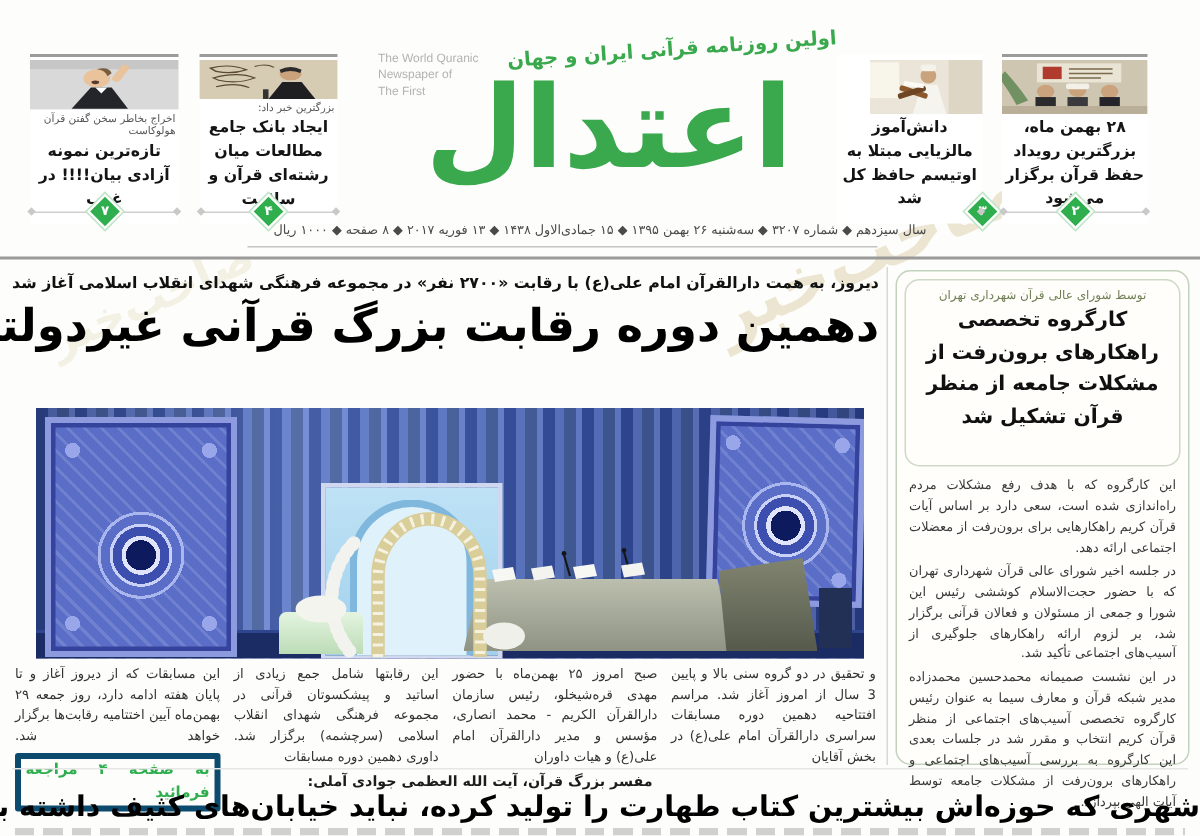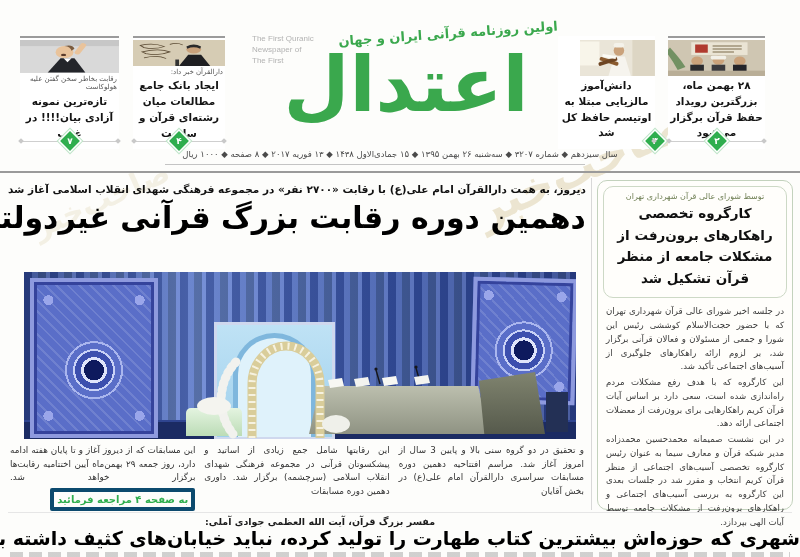--- a/index.html
+++ b/index.html
@@ -62,21 +62,21 @@
   .lectern{position:absolute;left:455px;top:100px;width:66px;height:62px;background:linear-gradient(180deg,#80846f,#565a4c);clip-path:polygon(0 14%,85% 0,100% 100%,8% 100%);}
   .photo-decor{position:absolute;inset:0;pointer-events:none;}
 
   
   .cols{position:absolute;left:2px;right:2px;top:266px;display:flex;direction:rtl;gap:9px;}
   .col{flex:1;direction:rtl;font-size:8.8px;line-height:1.55;color:#333;text-align:justify;text-align-last:right;}
   .page-link{display:inline-block;margin-top:3px;color:#2fae4e;font-weight:bold;font-size:10px;border:4px solid #0c4a6e;border-radius:2px;padding:0 3px;cursor:pointer;}
 
   
   .sidebar{left:597px;top:180px;width:194px;height:328px;border:1px solid #c3d2bd;border-radius:10px;background:#fffefb;}
-  .sidebar-head{margin:5px;border:1px solid #cdd9c6;border-radius:10px;padding:5px 5px 8px;}
+  .sidebar-head{margin:5px;border:1px solid #cdd9c6;border-radius:10px;padding:5px 5px 21px;}
   .sidebar-kicker{direction:rtl;text-align:center;font-size:8px;color:#6f7f54;margin-bottom:2px;}
   .sidebar-headline{direction:rtl;text-align:center;font-size:13.5px;font-weight:bold;color:#101010;line-height:1.6;}
   .sidebar-body{padding:2px 8px 4px;}
   .sidebar-body p{direction:rtl;font-size:8.6px;color:#3a3a3a;line-height:1.6;text-align:justify;text-align-last:right;margin:0 0 2px;}
 
   
   .bottom-rule{left:8px;top:512px;width:784px;height:1px;background:#e6e6e6;}
   .bottom-kicker{left:0;top:516px;width:640px;direction:rtl;text-align:center;font-size:9.5px;font-weight:bold;color:#1c1c1c;}
   .bottom-headline{left:0;top:527px;width:800px;direction:rtl;text-align:center;font-size:19px;font-weight:800;color:#000;white-space:nowrap;}
   .cutline{left:10px;top:552px;width:780px;height:5px;background:repeating-linear-gradient(90deg,#9a9a9a 0 13px,rgba(0,0,0,0) 13px 19px);opacity:.45;}
@@ -99,21 +99,21 @@
       <rect width="100" height="48" fill="#d9d9d9"></rect>
         <rect width="100" height="9" fill="#c7c7c7"></rect>
       <rect x="58" y="4" width="6" height="18" rx="3" fill="#e9c39b" transform="rotate(28 61 13)"></rect>
       <circle cx="45" cy="18" r="9" fill="#e9c39b"></circle>
       <ellipse cx="44" cy="22" rx="2.6" ry="1.8" fill="#5a3a2a"></ellipse>
       <path d="M45 9 q8 -3 10 4 l-3 3 q-1 -6 -7 -7z" fill="#7a5b3e"></path>
       <path d="M28 48 L41 27 H55 L66 48 Z" fill="#23252a"></path>
       <path d="M44 27 l4 6 4 -6z" fill="#fff"></path>
     </svg>
   </div>
-  <div class="story-kicker">رقابت بخاطر سخن گفتن علیه هولوکاست</div>
+  <div class="story-kicker">اخراج بخاطر سخن گفتن قرآن هولوکاست</div>
   <div class="story-headline">تازه‌ترین نمونه آزادی بیان!!!! در غرب</div>
   <div class="badge-row">
     <div class="badge">
         <span>۷</span>
       </div>
   </div>
 </div>
 
 <div class="story" style="left:133px;width:92px;">
   <div class="story-topbar"></div>
@@ -121,31 +121,31 @@
     <svg viewBox="0 0 100 48" preserveAspectRatio="none">
       <rect width="100" height="48" fill="#d6ccb4"></rect>
       <path d="M8 10 q14 -6 26 2 q-10 6 -22 2z M10 22 q18 -8 30 0 q-12 8 -26 3z M12 33 q14 -6 24 1" stroke="#5a4a33" stroke-width="1.4" fill="none"></path>
       <path d="M40 8 q8 -4 14 1" stroke="#5a4a33" stroke-width="1.2" fill="none"></path>
       <circle cx="66" cy="17" r="8" fill="#caa27b"></circle>
       <path d="M58 12 q8 -7 16 0 l-1 4 q-7 -5 -14 0z" fill="#2b2b2b"></path>
       <path d="M50 48 L60 27 H74 L84 48 Z" fill="#1f1f22"></path>
       <rect x="46" y="36" width="4" height="12" fill="#333"></rect>
     </svg>
   </div>
-  <div class="story-kicker">دارالقرآن خبر داد:</div>
+  <div class="story-kicker">بزرگترین خبر داد:</div>
   <div class="story-headline">ایجاد بانک جامع مطالعات میان رشته‌ای قرآن و سلامت</div>
   <div class="badge-row">
     <div class="badge">
         <span>۴</span>
       </div>
   </div>
 </div>
 
 <div class="abs masthead-en">
-  <div>The First Quranic</div>
+  <div>The World Quranic</div>
   <div>Newspaper of</div>
   <div>The First</div>
 </div>
 <div class="abs masthead-tagline">اولین روزنامه قرآنی ایران و جهان</div>
 <div class="abs masthead-title">اعتدال</div>
 <div class="abs dateline">سال سیزدهم ◆ شماره ۳۲۰۷ ◆ سه‌شنبه ۲۶ بهمن ۱۳۹۵ ◆ ۱۵ جمادی‌الاول ۱۴۳۸ ◆ ۱۳ فوریه ۲۰۱۷ ◆ ۸ صفحه ◆ ۱۰۰۰ ریال</div>
 <div class="abs dateline-rule"></div>
 <div class="abs header-divider"></div>
 
 <div class="story" style="left:558px;width:97px;align-items:flex-end;">
@@ -225,38 +225,39 @@
       <polygon points="304,108 318,106 320,114 306,116" fill="#f7f7f3"></polygon>
       <polygon points="330,107 344,105 346,113 332,115" fill="#f3f3ef"></polygon>
       <polygon points="358,106 372,104 374,112 360,114" fill="#f7f7f3"></polygon>
       <polygon points="390,105 404,103 406,111 392,113" fill="#f3f3ef"></polygon>
       <rect x="522" y="120" width="22" height="40" fill="#233055"></rect>
     </svg>
   </div>
 
   <div class="cols">
     <div class="col">و تحقیق در دو گروه سنی بالا و پایین 3 سال از امروز آغاز شد. مراسم افتتاحیه دهمین دوره مسابقات سراسری دارالقرآن امام علی(ع) در بخش آقایان</div>
+    <div class="col">صبح امروز ۲۵ بهمن‌ماه با حضور مهدی قره‌شیخلو، رئیس سازمان دارالقرآن الکریم - محمد انصاری، مؤسس و مدیر دارالقرآن امام علی(ع) و هیات داوران</div>
     <div class="col">این رقابتها شامل جمع زیادی از اساتید و پیشکسوتان قرآنی در مجموعه فرهنگی شهدای انقلاب اسلامی (سرچشمه) برگزار شد. داوری دهمین دوره مسابقات</div>
     <div class="col">
       <span>این مسابقات که از دیروز آغاز و تا پایان هفته ادامه دارد، روز جمعه ۲۹ بهمن‌ماه آیین اختتامیه رقابت‌ها برگزار خواهد شد.</span>
       <span class="page-link">به صفحه ۴ مراجعه فرمائید</span>
     </div>
   </div>
 </div>
 
 <div class="abs vsep"></div>
 
 <div class="abs sidebar rtl">
   <div class="sidebar-head">
     <div class="sidebar-kicker">توسط شورای عالی قرآن شهرداری تهران</div>
     <div class="sidebar-headline">کارگروه تخصصی راهکارهای برون‌رفت از مشکلات جامعه از منظر قرآن تشکیل شد</div>
   </div>
   <div class="sidebar-body">
+    <p>این کارگروه که با هدف رفع مشکلات مردم راه‌اندازی شده است، سعی دارد بر اساس آیات قرآن کریم راهکارهایی برای برون‌رفت از معضلات اجتماعی ارائه دهد.</p>
     <p>در جلسه اخیر شورای عالی قرآن شهرداری تهران که با حضور حجت‌الاسلام کوششی رئیس این شورا و جمعی از مسئولان و فعالان قرآنی برگزار شد، بر لزوم ارائه راهکارهای جلوگیری از آسیب‌های اجتماعی تأکید شد.</p>
-    <p>این کارگروه که با هدف رفع مشکلات مردم راه‌اندازی شده است، سعی دارد بر اساس آیات قرآن کریم راهکارهایی برای برون‌رفت از معضلات اجتماعی ارائه دهد.</p>
     <p>در این نشست صمیمانه محمدحسین محمدزاده مدیر شبکه قرآن و معارف سیما به عنوان رئیس کارگروه تخصصی آسیب‌های اجتماعی از منظر قرآن کریم انتخاب و مقرر شد در جلسات بعدی این کارگروه به بررسی آسیب‌های اجتماعی و راهکارهای برون‌رفت از مشکلات جامعه توسط آیات الهی بپردازد.</p>
   </div>
 </div>
 
 <div class="abs bottom-rule"></div>
 <div class="abs bottom-kicker">مفسر بزرگ قرآن، آیت الله العظمی جوادی آملی:</div>
 <div class="abs bottom-headline">شهری که حوزه‌اش بیشترین کتاب طهارت را تولید کرده، نباید خیابان‌های کثیف داشته باشد</div>
 <div class="abs cutline"></div>
 
 </body></html>

